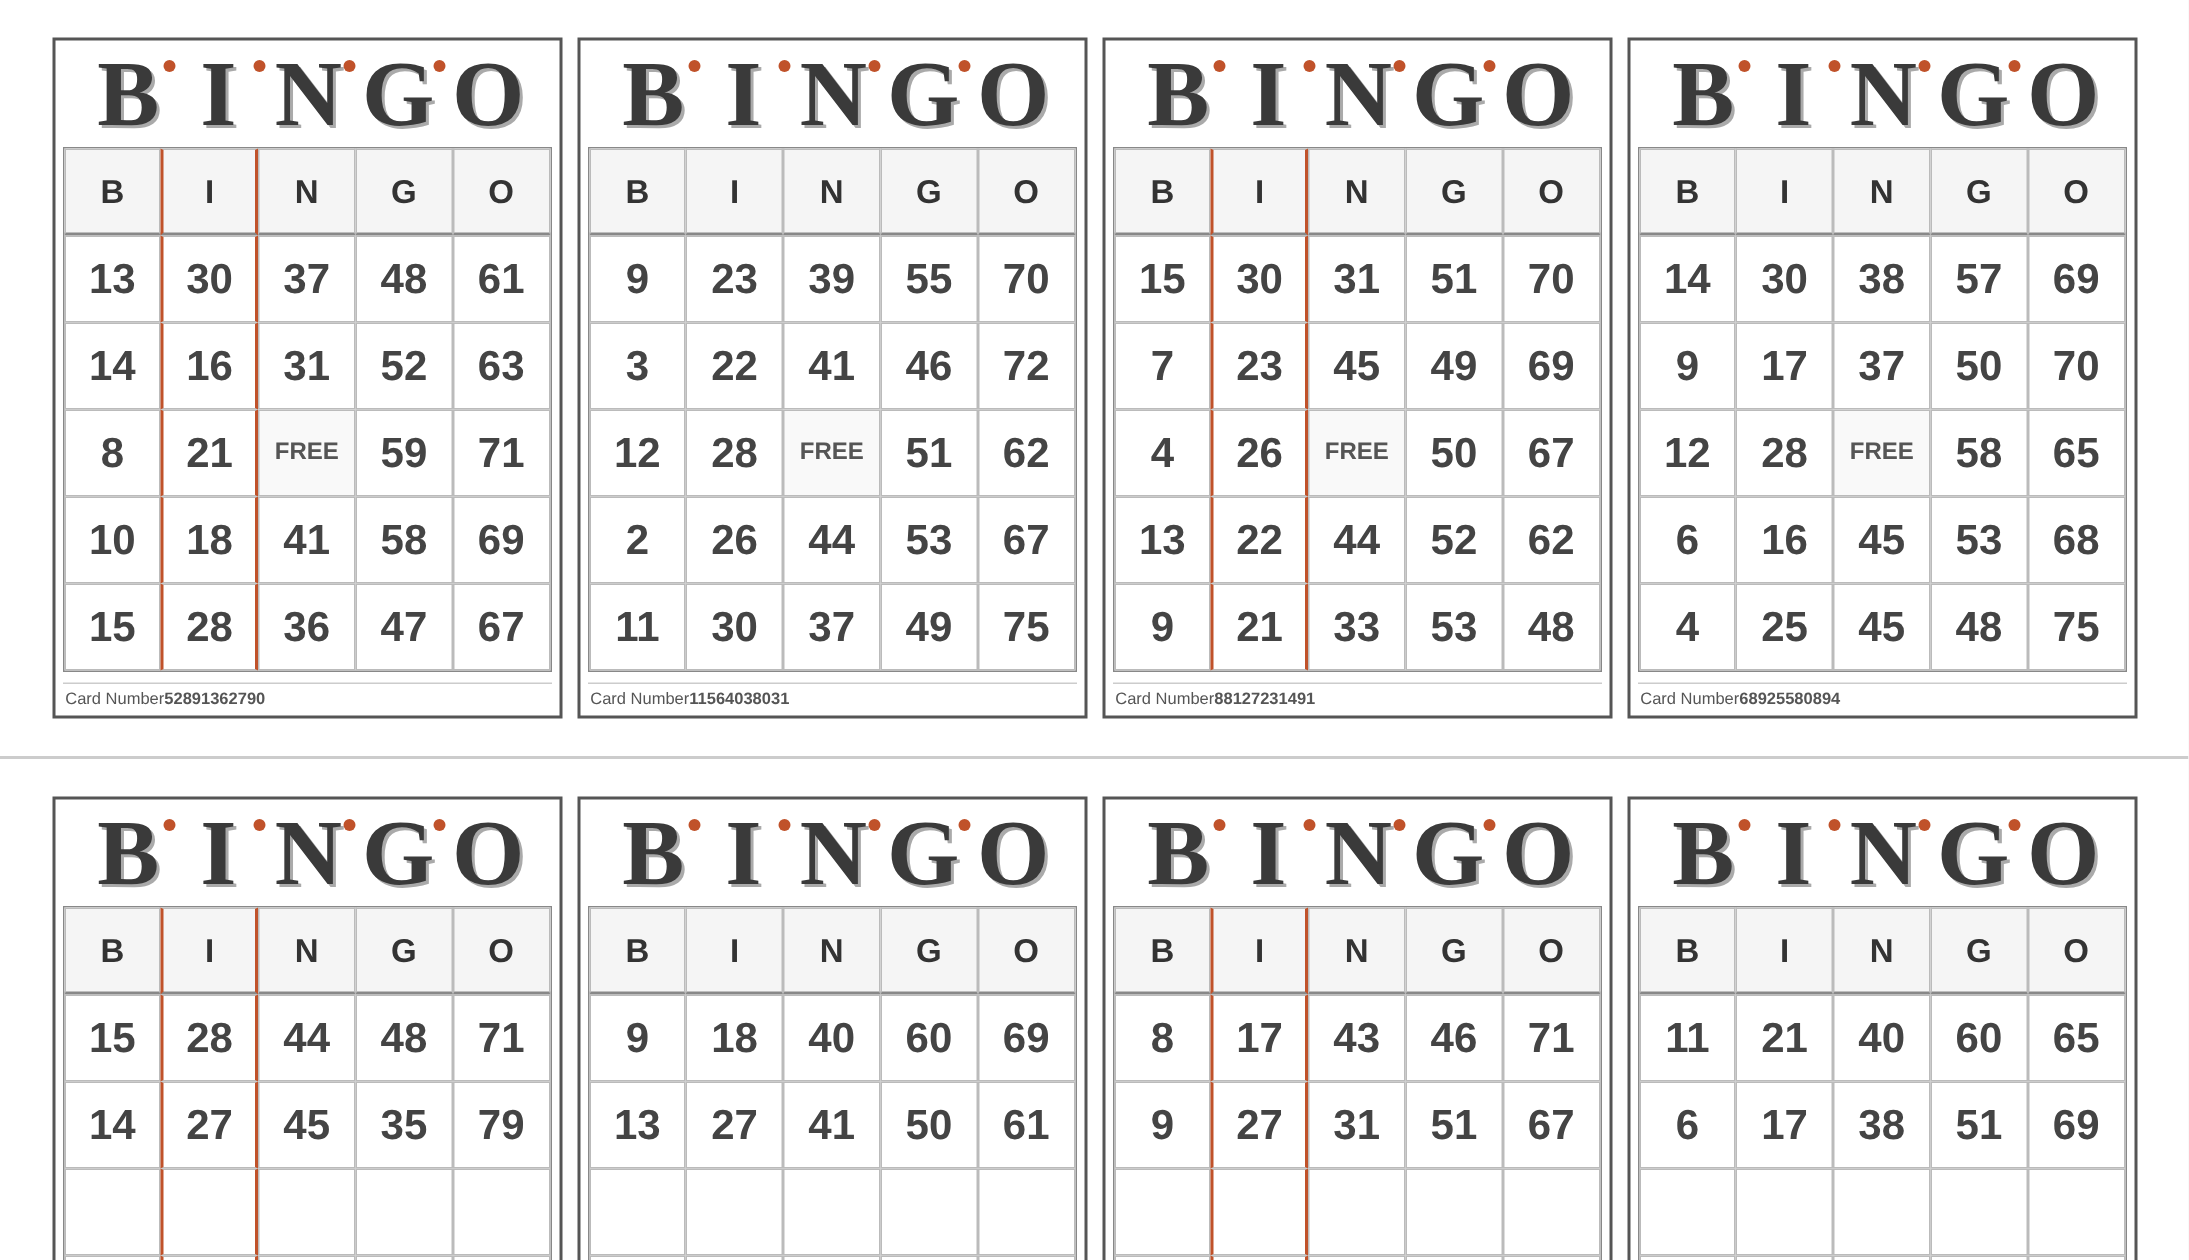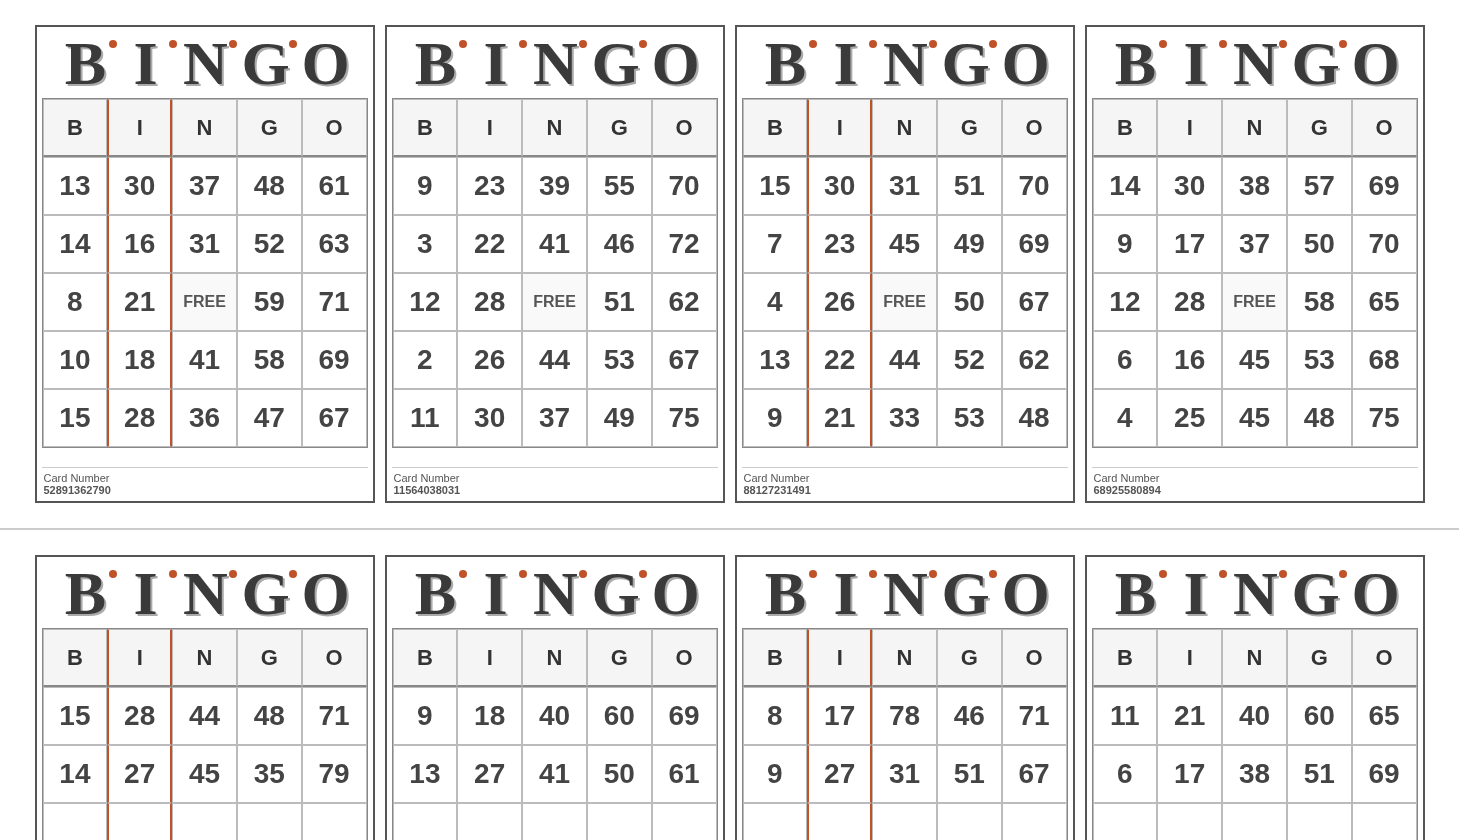--- a/index.html
+++ b/index.html
@@ -89,22 +89,21 @@
       color: #555;
     }
 
     .card-footer {
       display: flex;
       justify-content: flex-start;
       font-size: 11px;
       color: #555;
       padding: 4px 2px 0 2px;
       border-top: 1px solid #ccc;
-      margin-top: 19px;
-      flex-direction: column;
+      margin-top: 7px;
     }
 
     .card-footer span:last-child {
       font-weight: bold;
     }
   </style>
 </head>
 <body>
 
 <div class="section">
@@ -371,21 +370,21 @@
         <div class="bingo-letter" style="position: relative;">O</div>
       </div>
       <div class="bingo-grid">
         <div class="bingo-cell" style="font-size: 22px; font-weight: 900; color: rgb(51, 51, 51); background-color: rgb(245, 245, 245); border-bottom: 2px solid rgb(136, 136, 136);">B</div>
         <div class="bingo-cell" style="border-left: 2px solid rgb(192, 82, 42); border-right: 2px solid rgb(192, 82, 42); font-size: 22px; font-weight: 900; color: rgb(51, 51, 51); background-color: rgb(245, 245, 245); border-bottom: 2px solid rgb(136, 136, 136);">I</div>
         <div class="bingo-cell" style="font-size: 22px; font-weight: 900; color: rgb(51, 51, 51); background-color: rgb(245, 245, 245); border-bottom: 2px solid rgb(136, 136, 136);">N</div>
         <div class="bingo-cell" style="font-size: 22px; font-weight: 900; color: rgb(51, 51, 51); background-color: rgb(245, 245, 245); border-bottom: 2px solid rgb(136, 136, 136);">G</div>
         <div class="bingo-cell" style="font-size: 22px; font-weight: 900; color: rgb(51, 51, 51); background-color: rgb(245, 245, 245); border-bottom: 2px solid rgb(136, 136, 136);">O</div>
         <div class="bingo-cell">8</div>
         <div class="bingo-cell" style="border-left: 2px solid rgb(192, 82, 42); border-right: 2px solid rgb(192, 82, 42);">17</div>
-        <div class="bingo-cell">78</div>
+        <div class="bingo-cell">43</div>
         <div class="bingo-cell">46</div>
         <div class="bingo-cell">71</div>
         <div class="bingo-cell">9</div>
         <div class="bingo-cell" style="border-left: 2px solid rgb(192, 82, 42); border-right: 2px solid rgb(192, 82, 42);">27</div>
         <div class="bingo-cell">31</div>
         <div class="bingo-cell">51</div>
         <div class="bingo-cell">67</div>
         <div class="bingo-cell"></div>
         <div class="bingo-cell" style="border-left: 2px solid rgb(192, 82, 42); border-right: 2px solid rgb(192, 82, 42);"></div>
         <div class="bingo-cell"></div>

